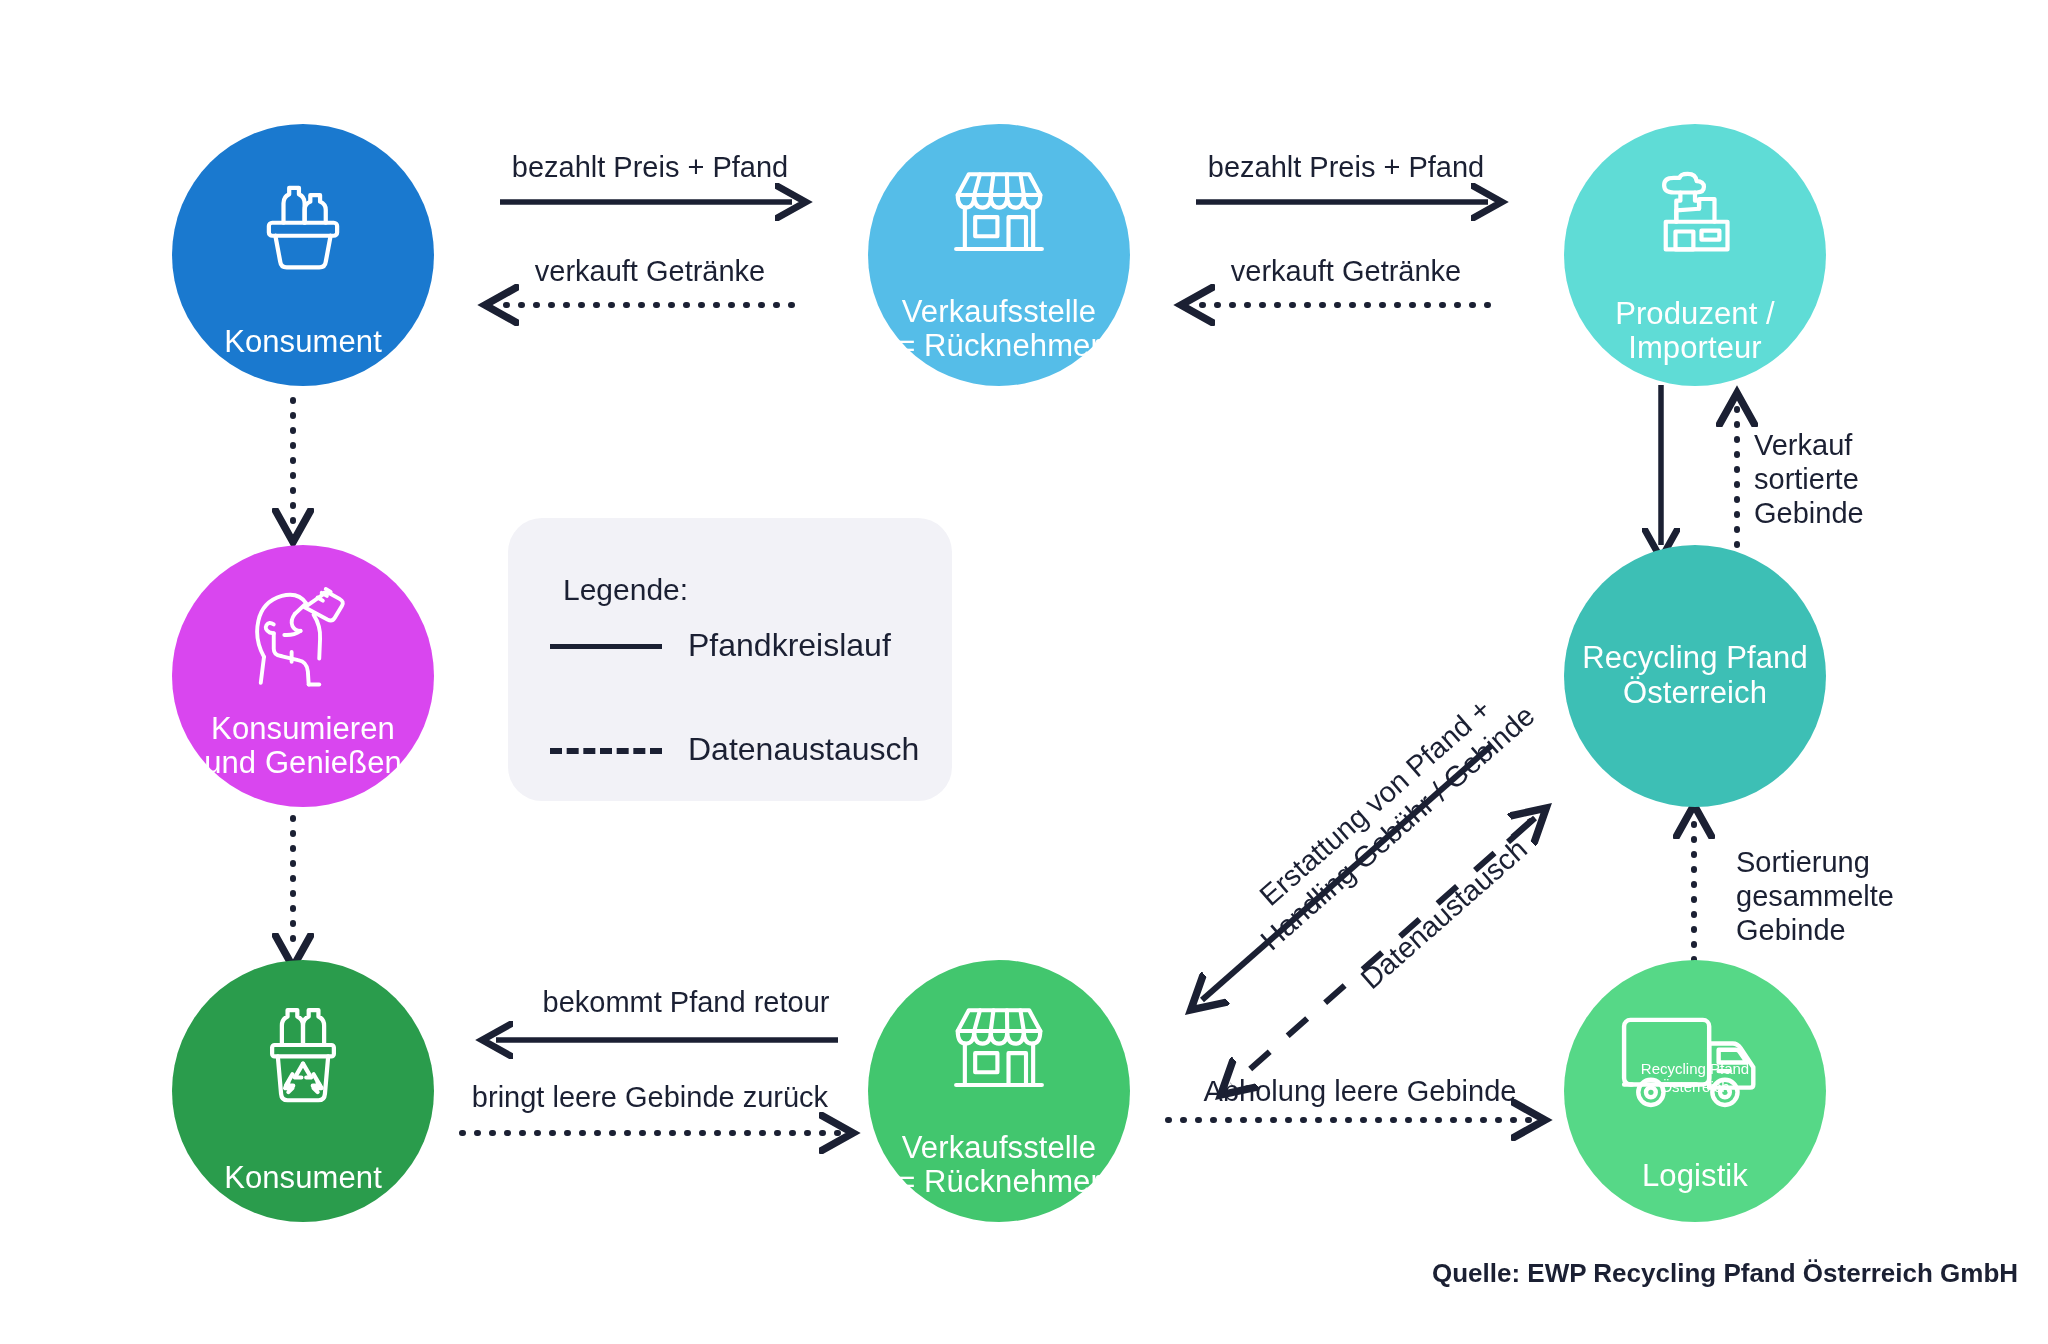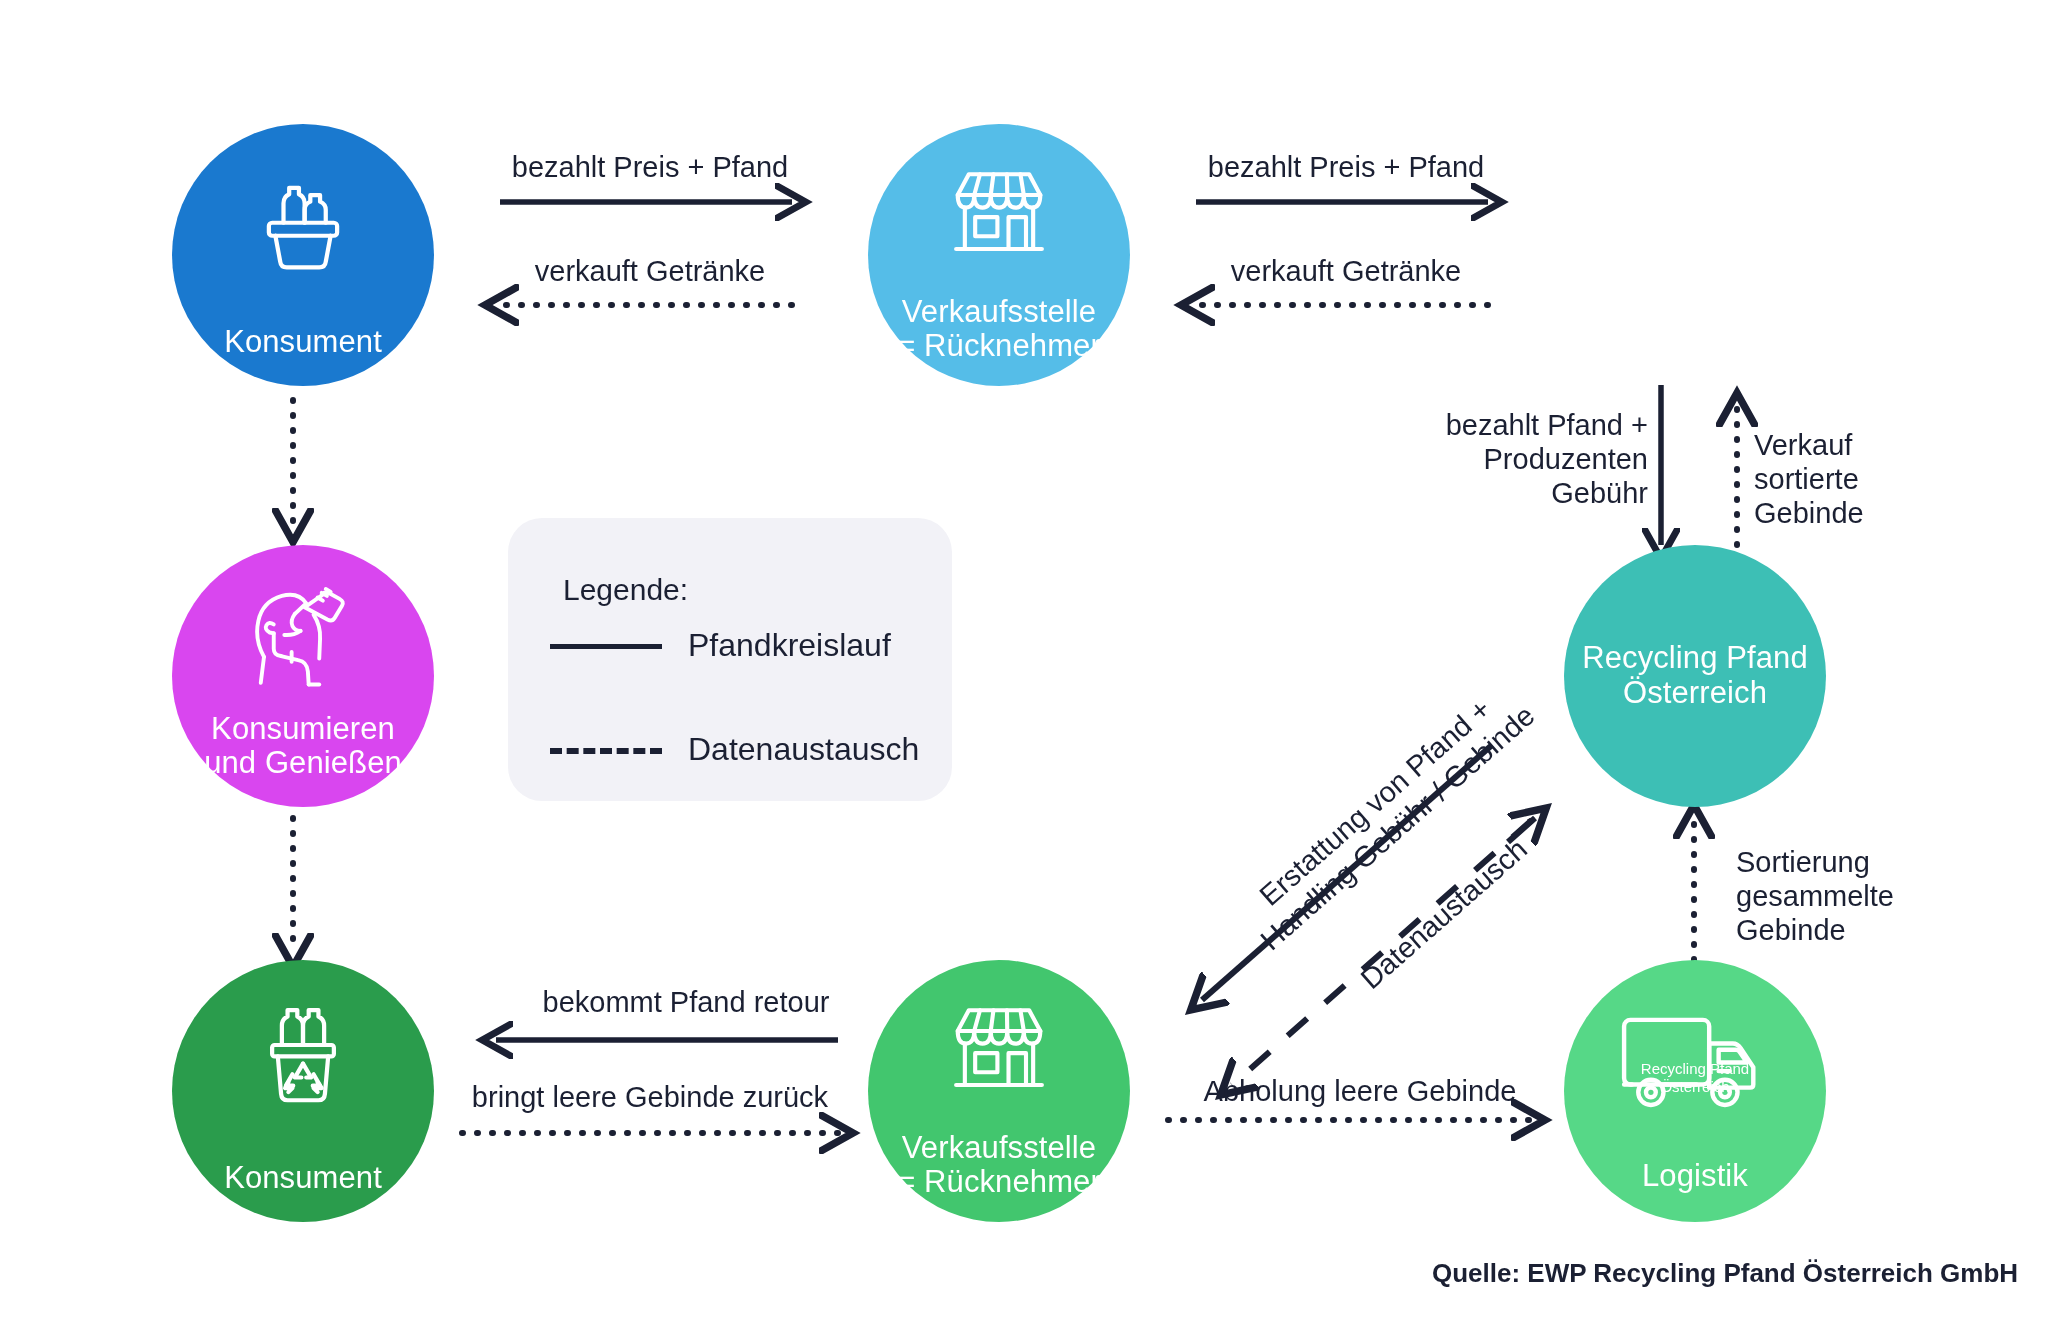--- a/index.html
+++ b/index.html
@@ -155,20 +155,35 @@
         <path d="M12.5 26 L12.5 52 M55.5 26 L55.5 52"></path>
         <rect x="19" y="32" width="14" height="12"></rect>
         <path d="M40 52 L40 32 L51 32 L51 52"></path>
         <path d="M7 52 L61 52"></path>
       </svg>
     </span>
     <span class="node-label">Verkaufsstelle
 = Rücknehmer</span>
   </div>
 
+  <div class="node" style="left:1564px;top:124px;width:262px;height:262px;background:#5fdcd6;padding-bottom:20px;">
+    <span class="icon" style="top:36px;">
+      <svg width="104" height="104" viewBox="0 0 64 64" fill="none" stroke="#ffffff" stroke-width="2.6" stroke-linejoin="round" stroke-linecap="round">
+        <path d="M19 11 Q13 11 13 15.5 Q13 20 19 20 L33 20 Q37.5 20 37.5 16.5 Q37.5 13 33 13 Q32.5 8.5 27.5 8.5 Q23 8.5 22.5 11 Z"></path>
+        <path d="M23 20 L23 25 L20.5 25 L20.5 31 L20.5 38"></path>
+        <path d="M32 20 L32 25 L34.5 25 L34.5 30"></path>
+        <path d="M20.5 38 L20.5 31 L34.5 30 L34.5 24 L44 24 L44 38"></path>
+        <rect x="14" y="38" width="38" height="17"></rect>
+        <rect x="20" y="44" width="11" height="11"></rect>
+        <rect x="36" y="43.5" width="11" height="5.5"></rect>
+      </svg>
+    </span>
+    <span class="node-label">Produzent /
+Importeur</span>
+  </div>
 
   <div class="node" style="left:172px;top:545px;width:262px;height:262px;background:#d946ef;padding-bottom:26px;">
     <span class="icon" style="top:38px;">
       <svg width="130" height="112" viewBox="0 0 80 68" fill="none" stroke="#ffffff" stroke-width="2.4" stroke-linejoin="round" stroke-linecap="round">
         <path d="M16 45 Q10 34 12.5 23 Q15 11 27 7.5 Q37 4.8 42 12 L35 18.5"></path>
         <path d="M35 18.5 Q32 22.5 33.5 26 Q34.8 29 38.5 29"></path>
         <path d="M38.5 29 Q34 32 28.5 31.5"></path>
         <path d="M22 25 Q19 23 17.5 25.5 Q16 28 19.5 30 L22 30.5"></path>
         <path d="M22 30.5 L22 40 Q22 44 26.5 44.5"></path>
         <path d="M16 45 L14 61"></path>
@@ -261,23 +276,20 @@
       </span>
     <span class="ltext">Datenaustausch</span>
   </div>
 
   <div class="edge-label el-center" style="left:500px;top:150px;width:300px;">bezahlt Preis + Pfand</div>
   <div class="edge-label el-center" style="left:500px;top:254px;width:300px;">verkauft Getränke</div>
 
   <div class="edge-label el-center" style="left:1196px;top:150px;width:300px;">bezahlt Preis + Pfand</div>
   <div class="edge-label el-center" style="left:1196px;top:254px;width:300px;">verkauft Getränke</div>
 
-  <div class="edge-label el-right" style="left:1380px;top:408px;width:268px;">bezahlt Pfand +
-Produzenten
-Gebühr</div>
   <div class="edge-label el-left" style="left:1754px;top:428px;width:190px;">Verkauf
 sortierte
 Gebinde</div>
 
   <div class="edge-label el-left" style="left:1736px;top:845px;width:200px;">Sortierung
 gesammelte
 Gebinde</div>
 
   <div class="edge-label el-center" style="left:476px;top:985px;width:420px;">bekommt Pfand retour</div>
   <div class="edge-label el-center" style="left:440px;top:1080px;width:420px;">bringt leere Gebinde zurück</div>

